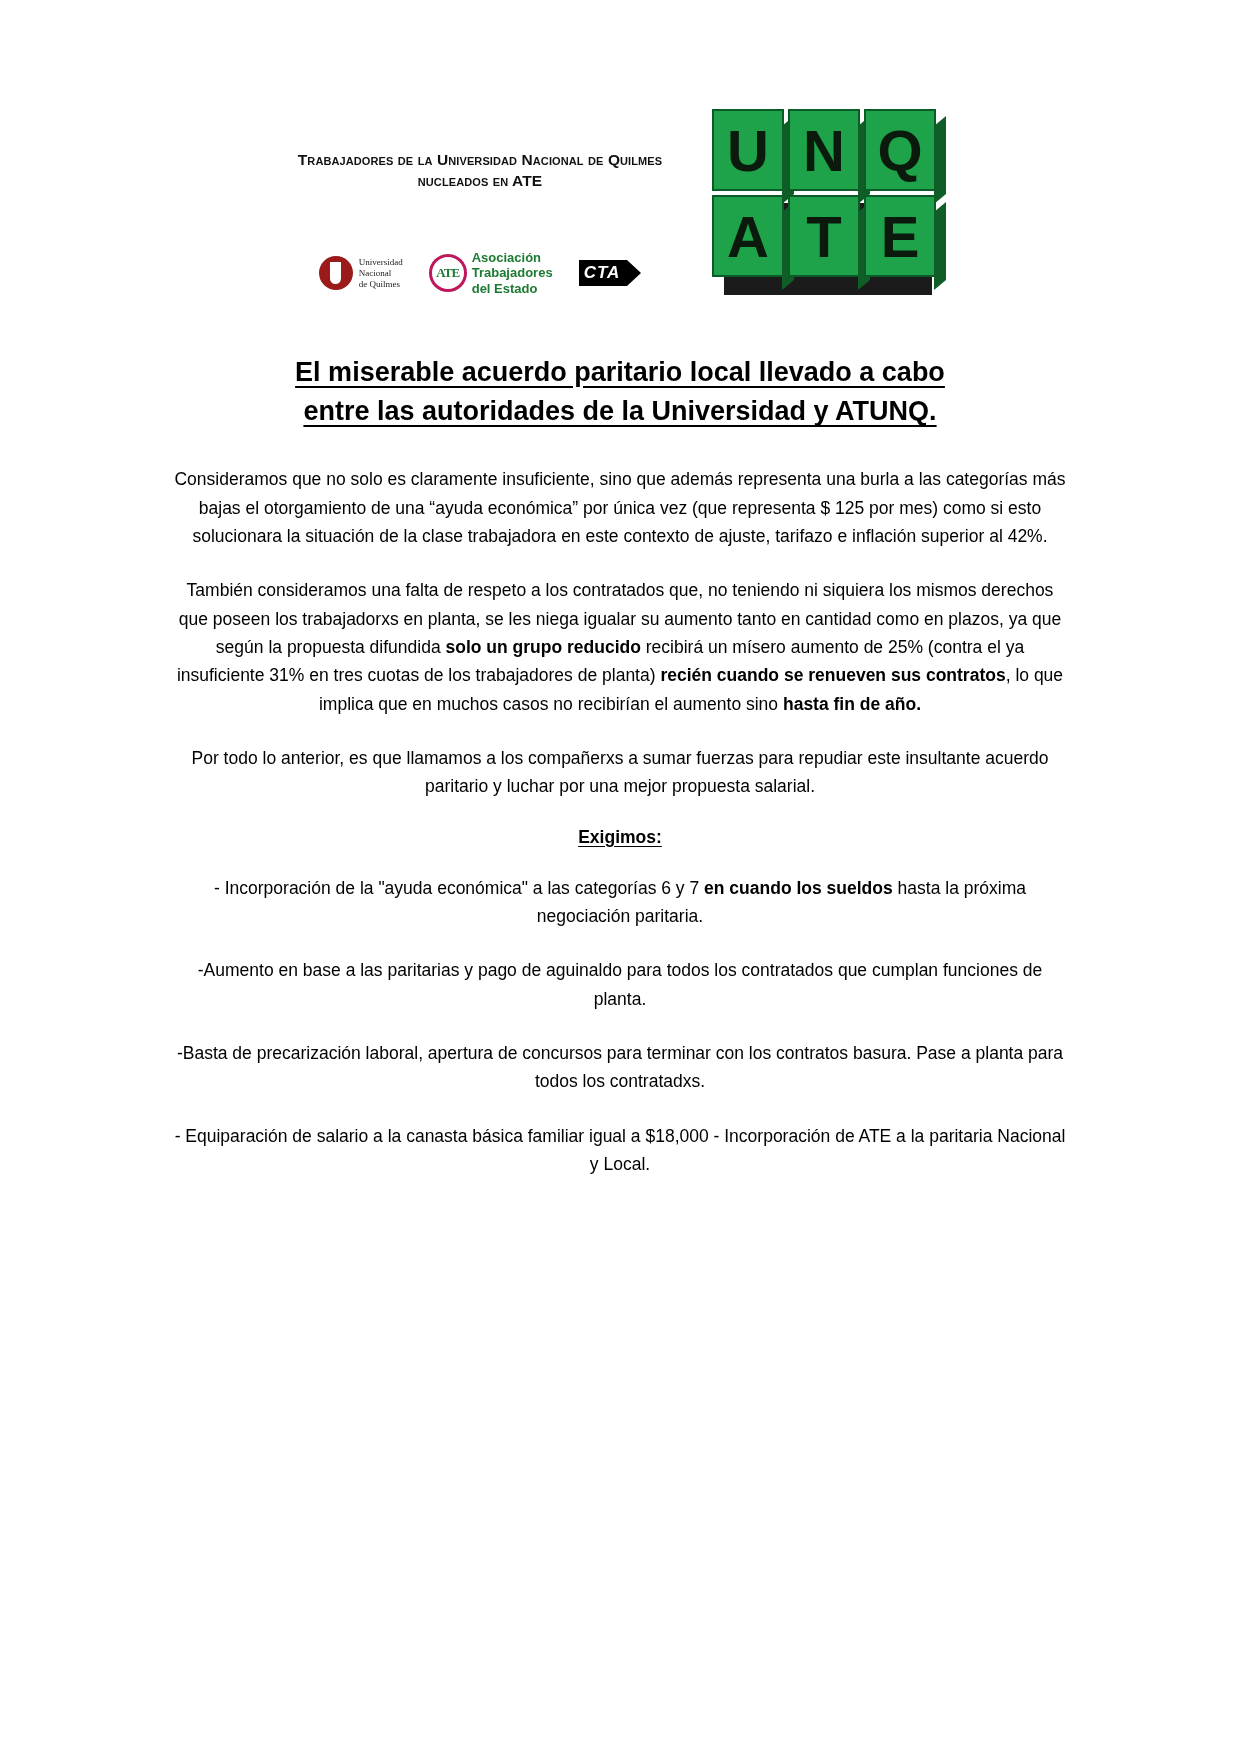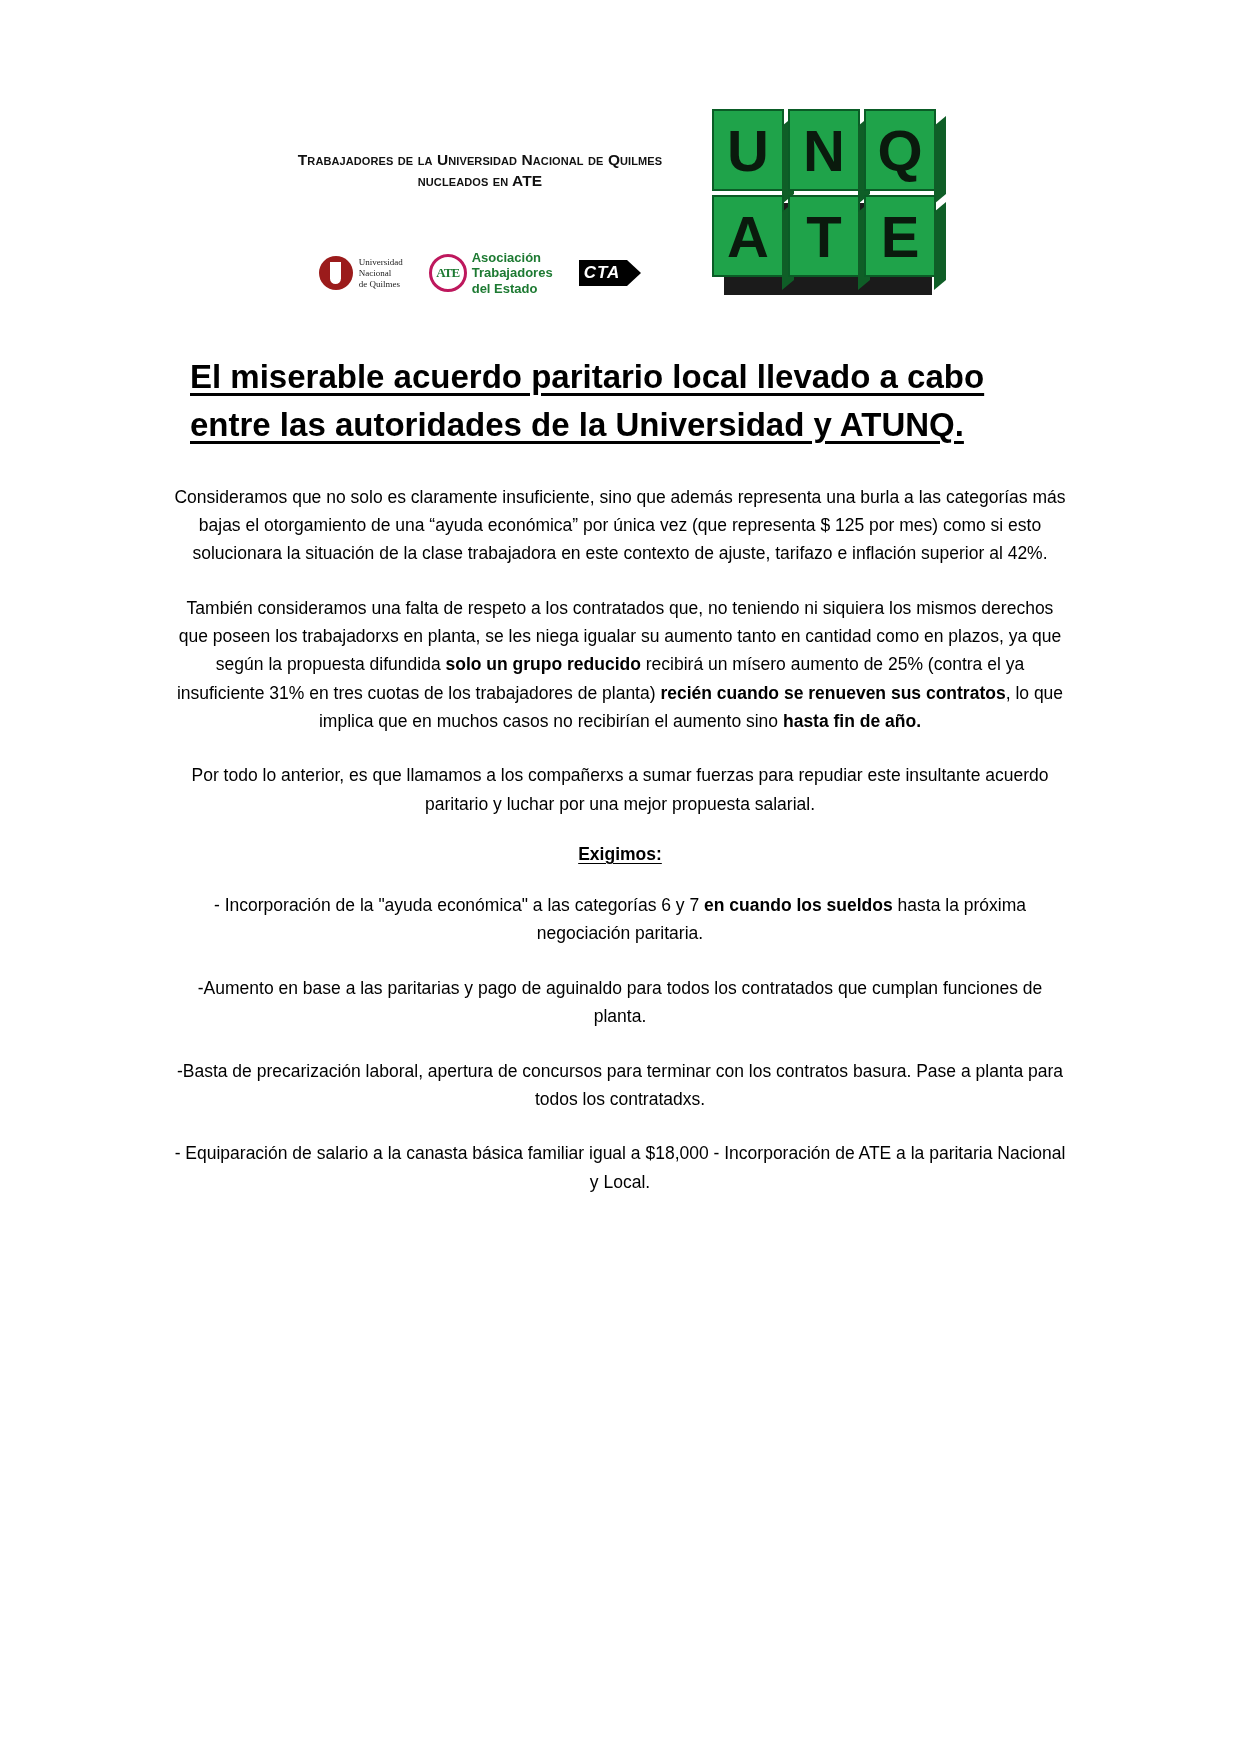--- a/index.html
+++ b/index.html
@@ -185,22 +185,22 @@
   }
   .shadow-blk {
     position: absolute;
     background: #1b1b1b;
   }
 
   
   .doc-title {
     margin: 48px auto 0 auto;
     width: 860px;
-    text-align: left;
-    font-size: 33px;
+    text-align: center;
+    font-size: 27px;
     font-weight: bold;
     line-height: 1.45;
     text-decoration: underline;
     text-underline-offset: 5px;
     color: #000000;
   }
 
   
   .content {
     width: 900px;

